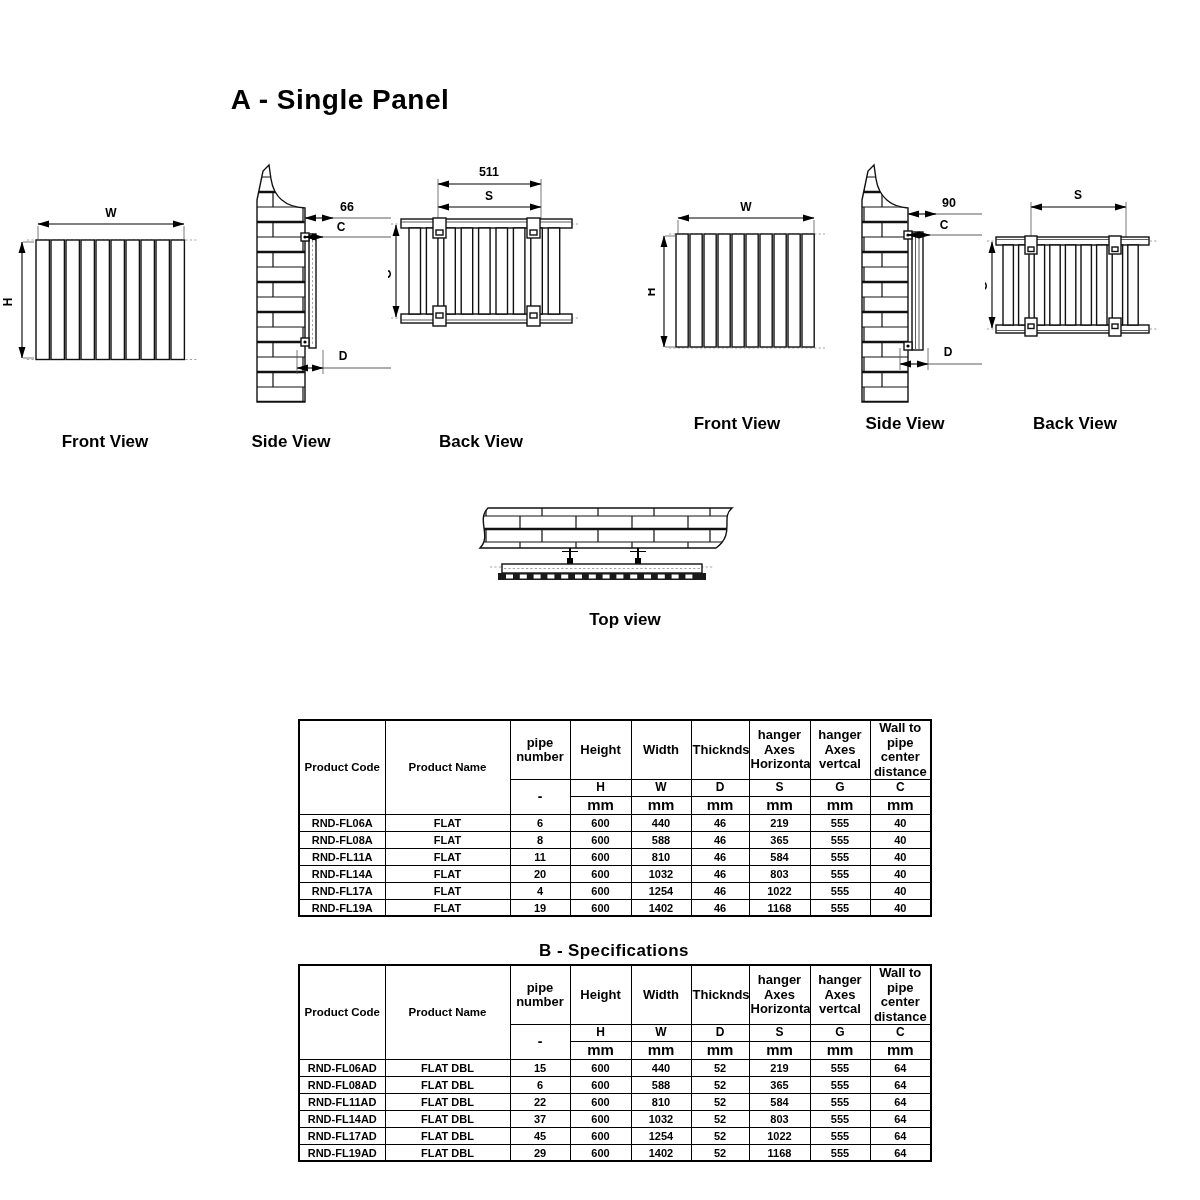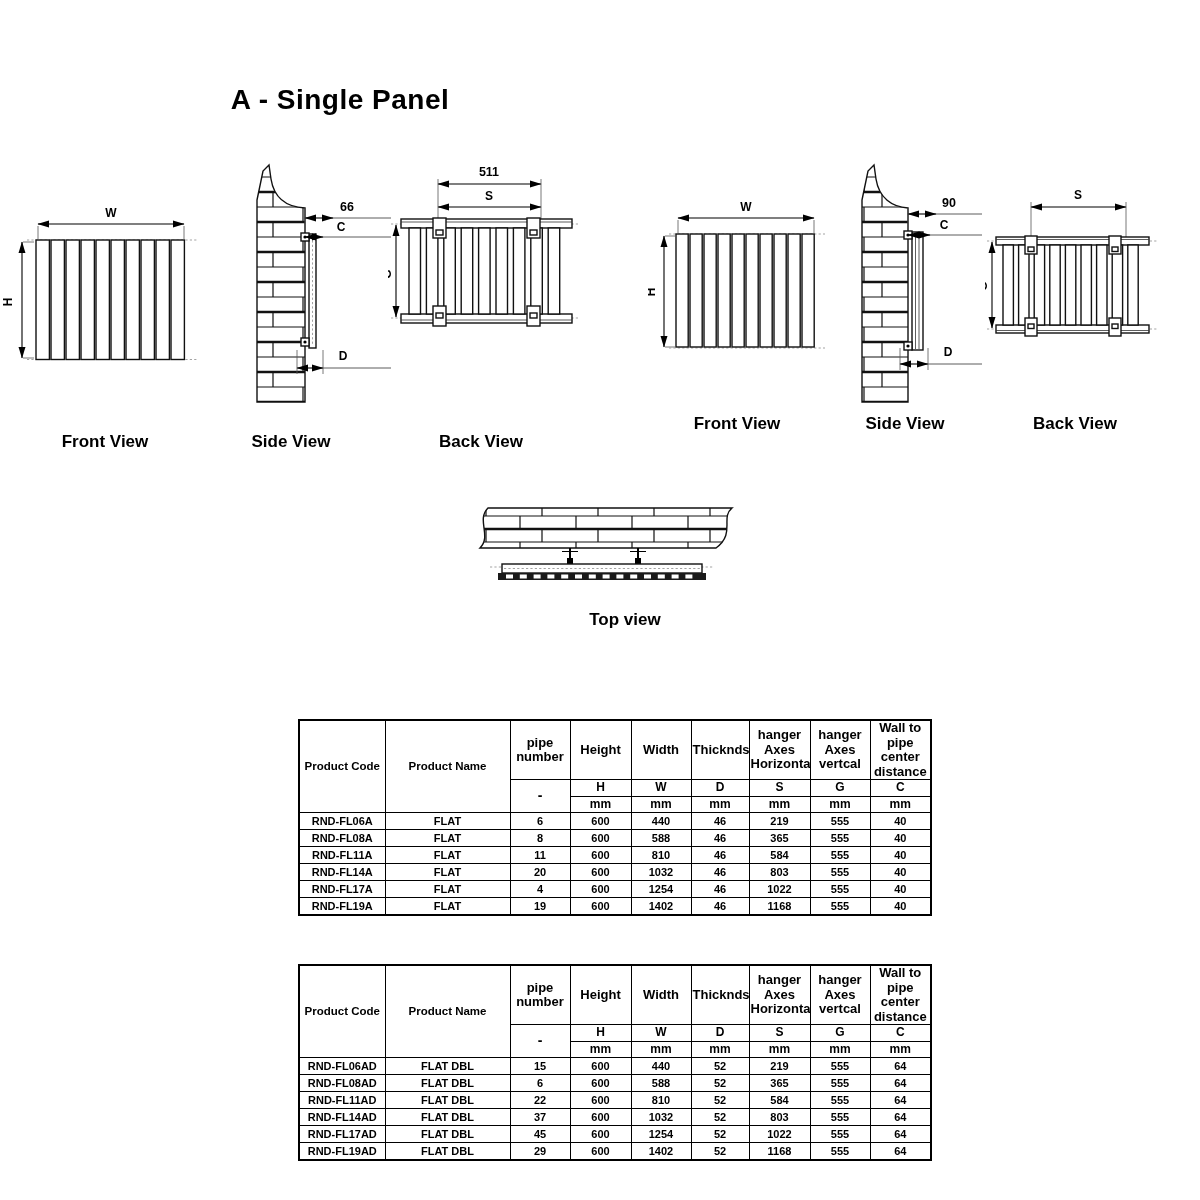--- a/index.html
+++ b/index.html
@@ -20,21 +20,21 @@
   .thin{stroke:#333;stroke-width:.8;fill:none;}
   .spec-table{position:absolute;border-collapse:collapse;table-layout:fixed;background:#fff;}
   .spec-table th,.spec-table td{border:1.6px solid #000;padding:0 1px;text-align:center;vertical-align:middle;
       font-weight:bold;font-size:11px;line-height:1.12;overflow:hidden;}
   .spec-table{border:2px solid #000;}
   .r-head{height:50px;}
   .r-head th{font-size:13px;}
   .r-let{height:17px;}
   .r-let th{font-size:12px;}
   .r-mm{height:16px;}
-  .r-mm th{font-size:12px;}
+  .r-mm th{font-size:15px;}
   .spec-table tbody tr{height:17px;}
 </style>
 </head>
 <body>
 
 <div id="stage">
 
   <svg width="0" height="0" style="position:absolute" aria-hidden="true">
     <defs>
       <marker id="mE" viewBox="0 0 10 6" markerWidth="11" markerHeight="7" refX="9.5" refY="3" orient="auto">
@@ -406,20 +406,21 @@
           <td>600</td>
           <td>1402</td>
           <td>46</td>
           <td>1168</td>
           <td>555</td>
           <td>40</td>
         </tr>
       </tbody>
   </table>
 
+  <div class="tbl-title" style="left:298px;top:941px;">B - Specifications</div>
   <table class="spec-table" style="left:298px;top:964px;width:632px;">
     <colgroup>
       <col style="width:86px">
         <col style="width:125px">
         <col style="width:60px">
         <col style="width:61px">
         <col style="width:60px">
       <col style="width:58px">
         <col style="width:61px">
         <col style="width:60px">

